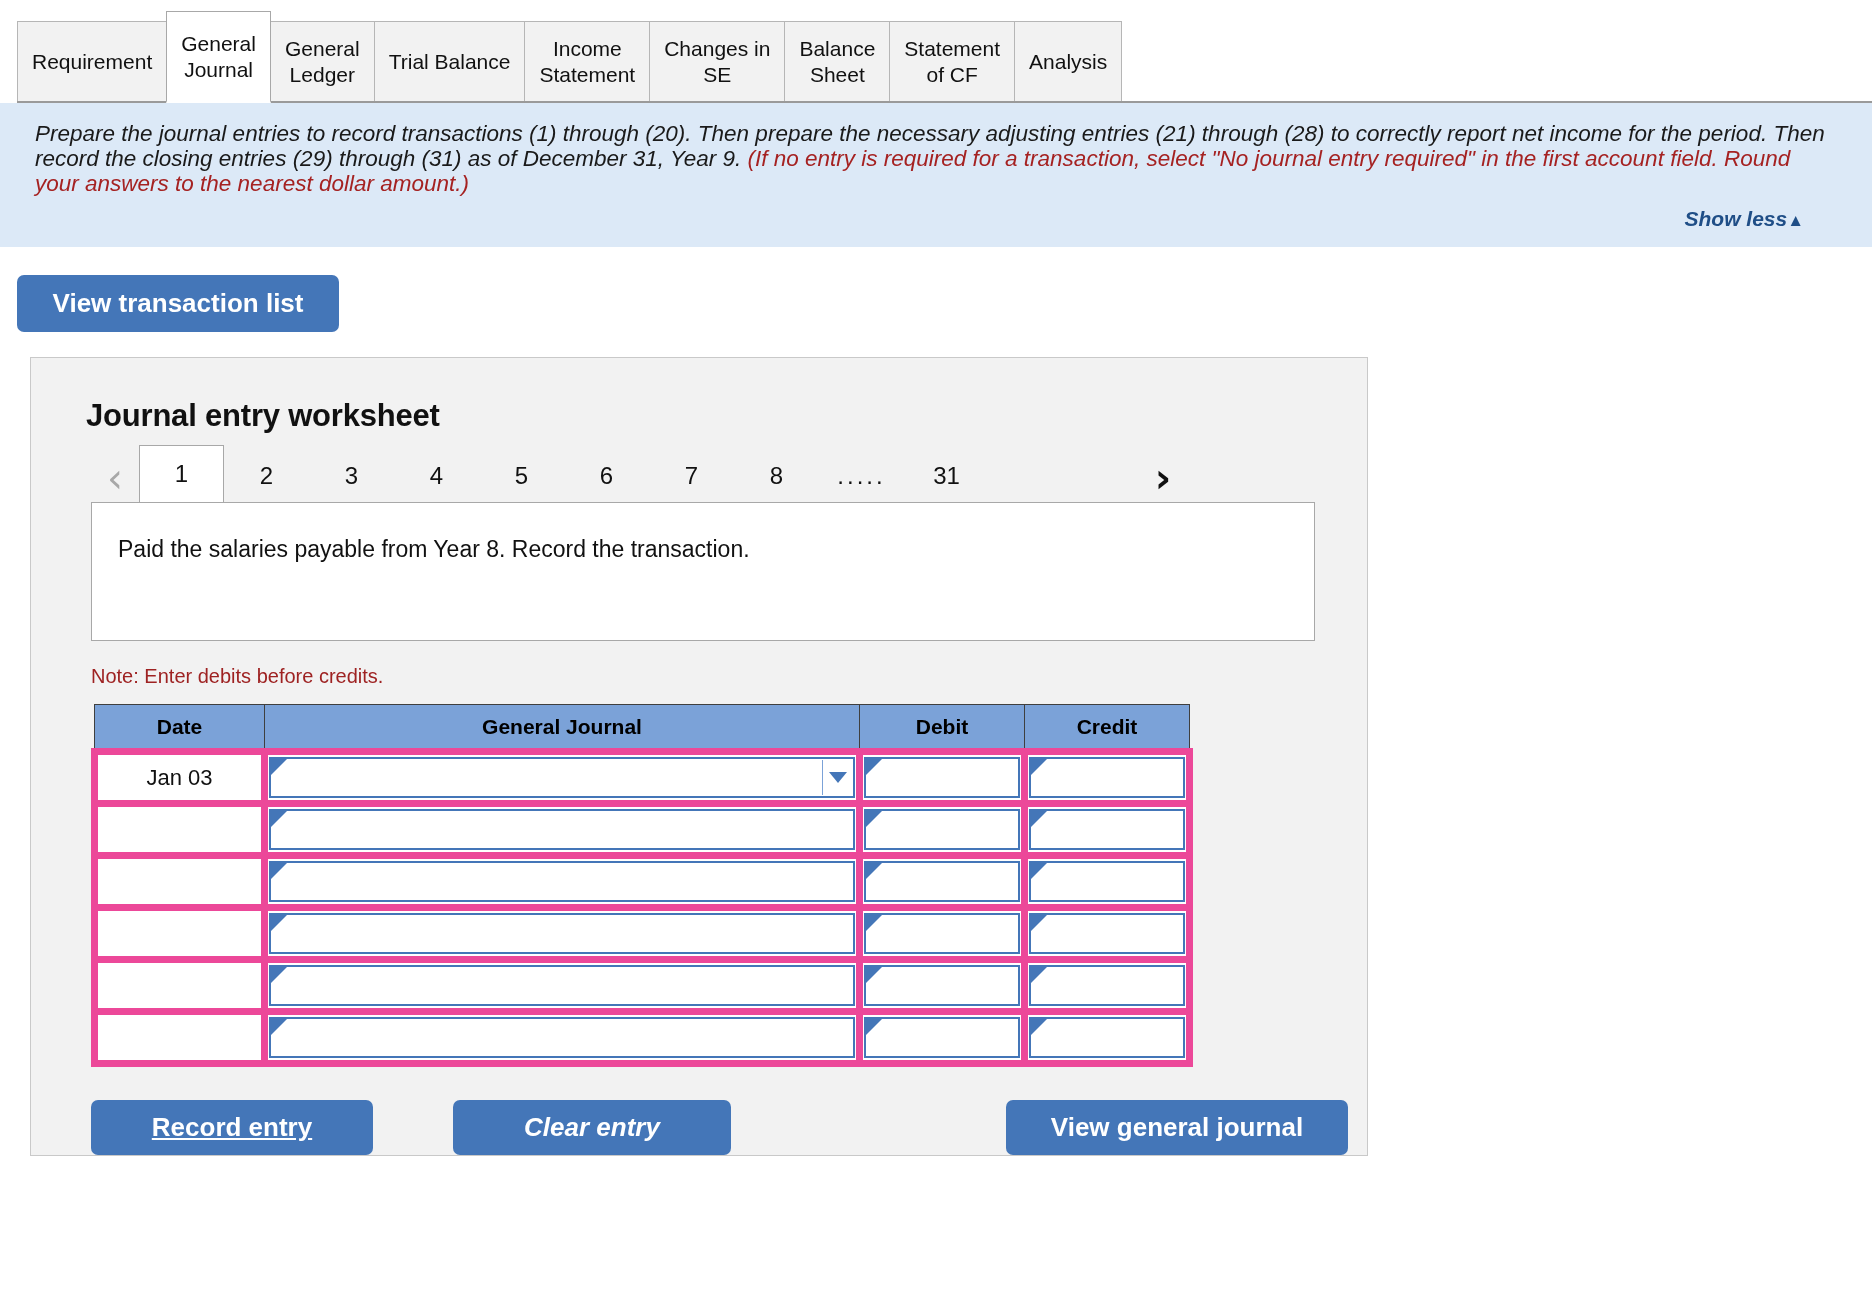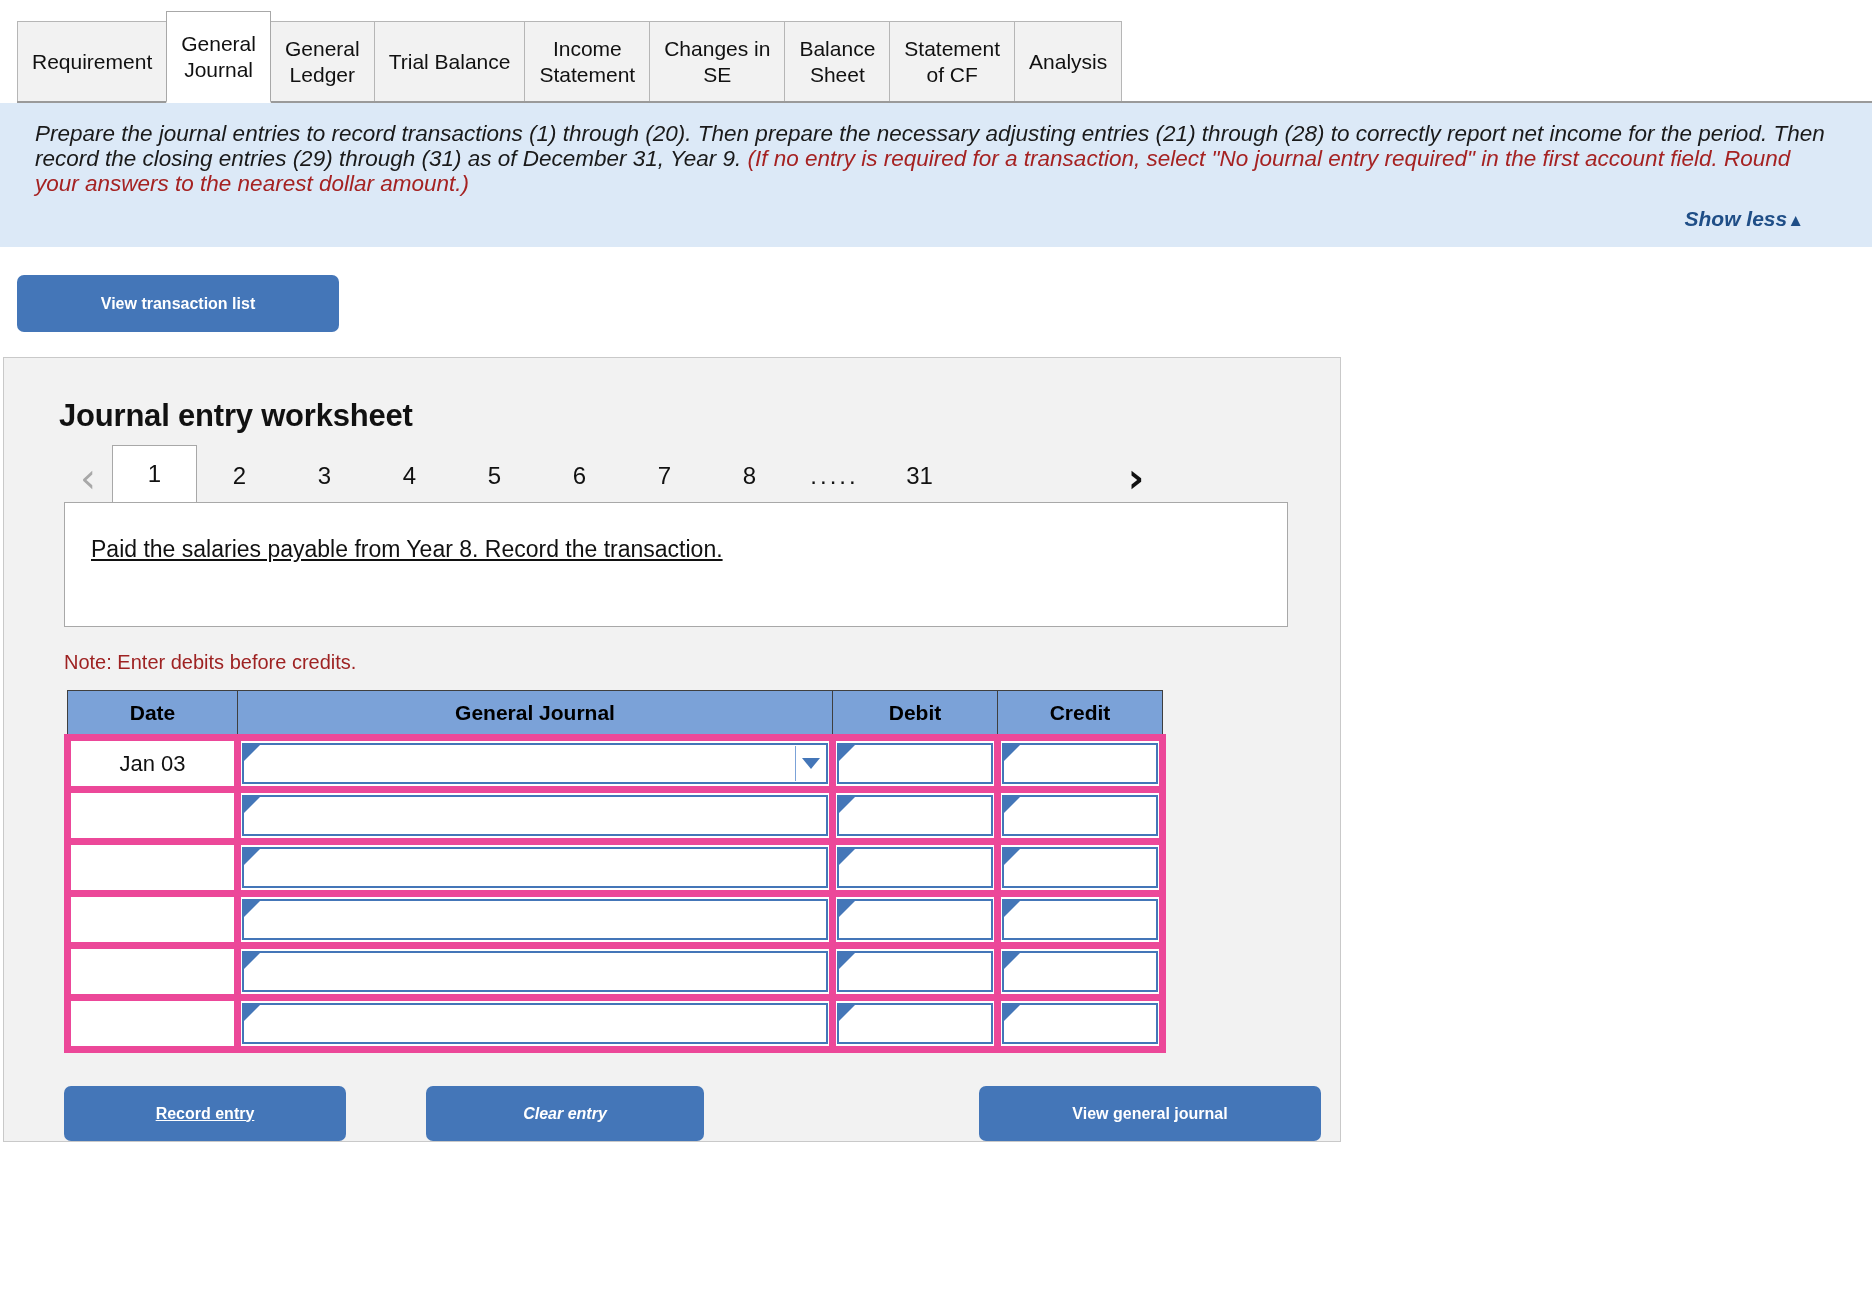--- a/index.html
+++ b/index.html
@@ -80,30 +80,30 @@
   .showless .caret { font-size: 17px; letter-spacing: 0; }
 
   
   .vtl-wrap { padding: 28px 0 0 17px; }
   .btn-blue {
     background: #4476b8;
     color: #ffffff;
     border: none;
     border-radius: 7px;
     font-weight: bold;
-    font-size: 16px;
+    font-size: 26px;
     font-family: "Liberation Sans", "DejaVu Sans", sans-serif;
     cursor: pointer;
     padding: 0;
   }
   #view-transaction-list { width: 322px; height: 57px; }
 
   
   .panel {
-    margin: 25px 0 0 3px;
+    margin: 25px 0 0 30px;
     width: 1338px;
     background: #f2f2f2;
     border: 1px solid #c9c9c9;
     padding: 26px 0 0 0;
     min-height: 772px;
   }
   .panel-title {
     font-size: 31px;
     font-weight: bold;
     color: #111111;
@@ -152,29 +152,28 @@
     display: flex; align-items: flex-end; justify-content: center;
     width: 85px; height: 52px;
     font-size: 24px; letter-spacing: 3px; color: #111111;
     padding-bottom: 12px;
   }
 
   
   .descbox {
     margin: 0 0 0 60px;
     width: 1224px;
-    height: 125px;
+    height: 139px;
     background: #ffffff;
     border: 1px solid #a8a8a8;
     font-size: 23px;
     color: #111111;
     padding: 33px 0 0 26px;
     position: relative;
     z-index: 2;
-    text-decoration: underline;
   }
 
   .note {
     color: #9e2222;
     font-size: 20px;
     padding: 24px 0 0 60px;
   }
 
   
   .jtable-wrap { padding: 16px 0 0 60px; }

